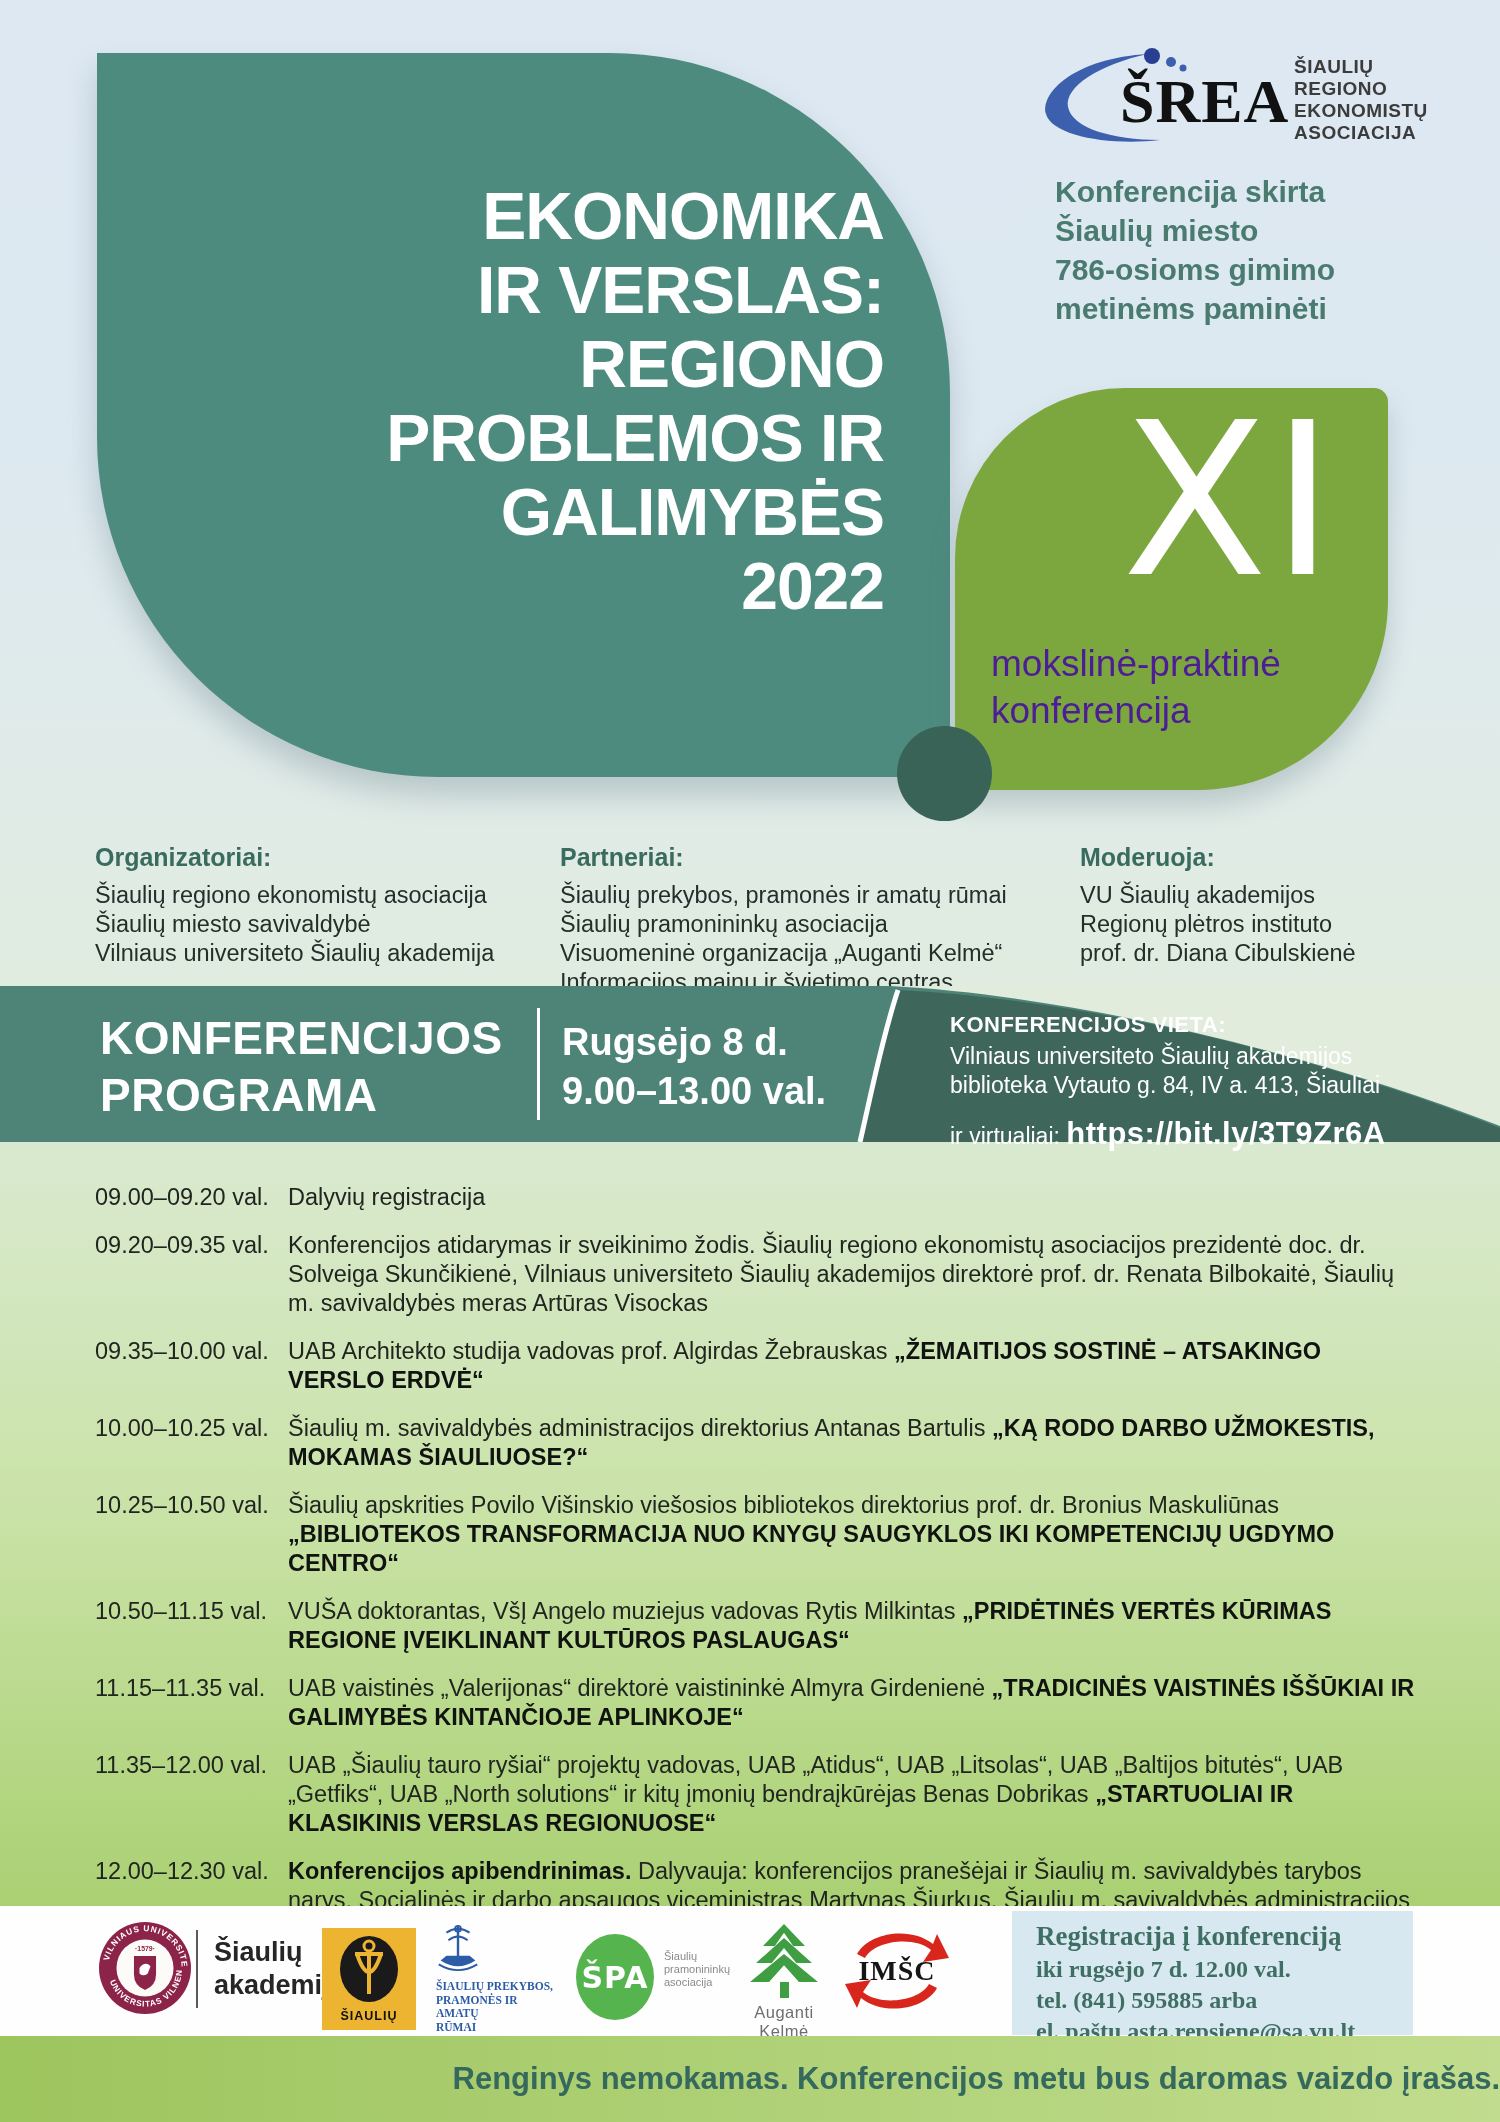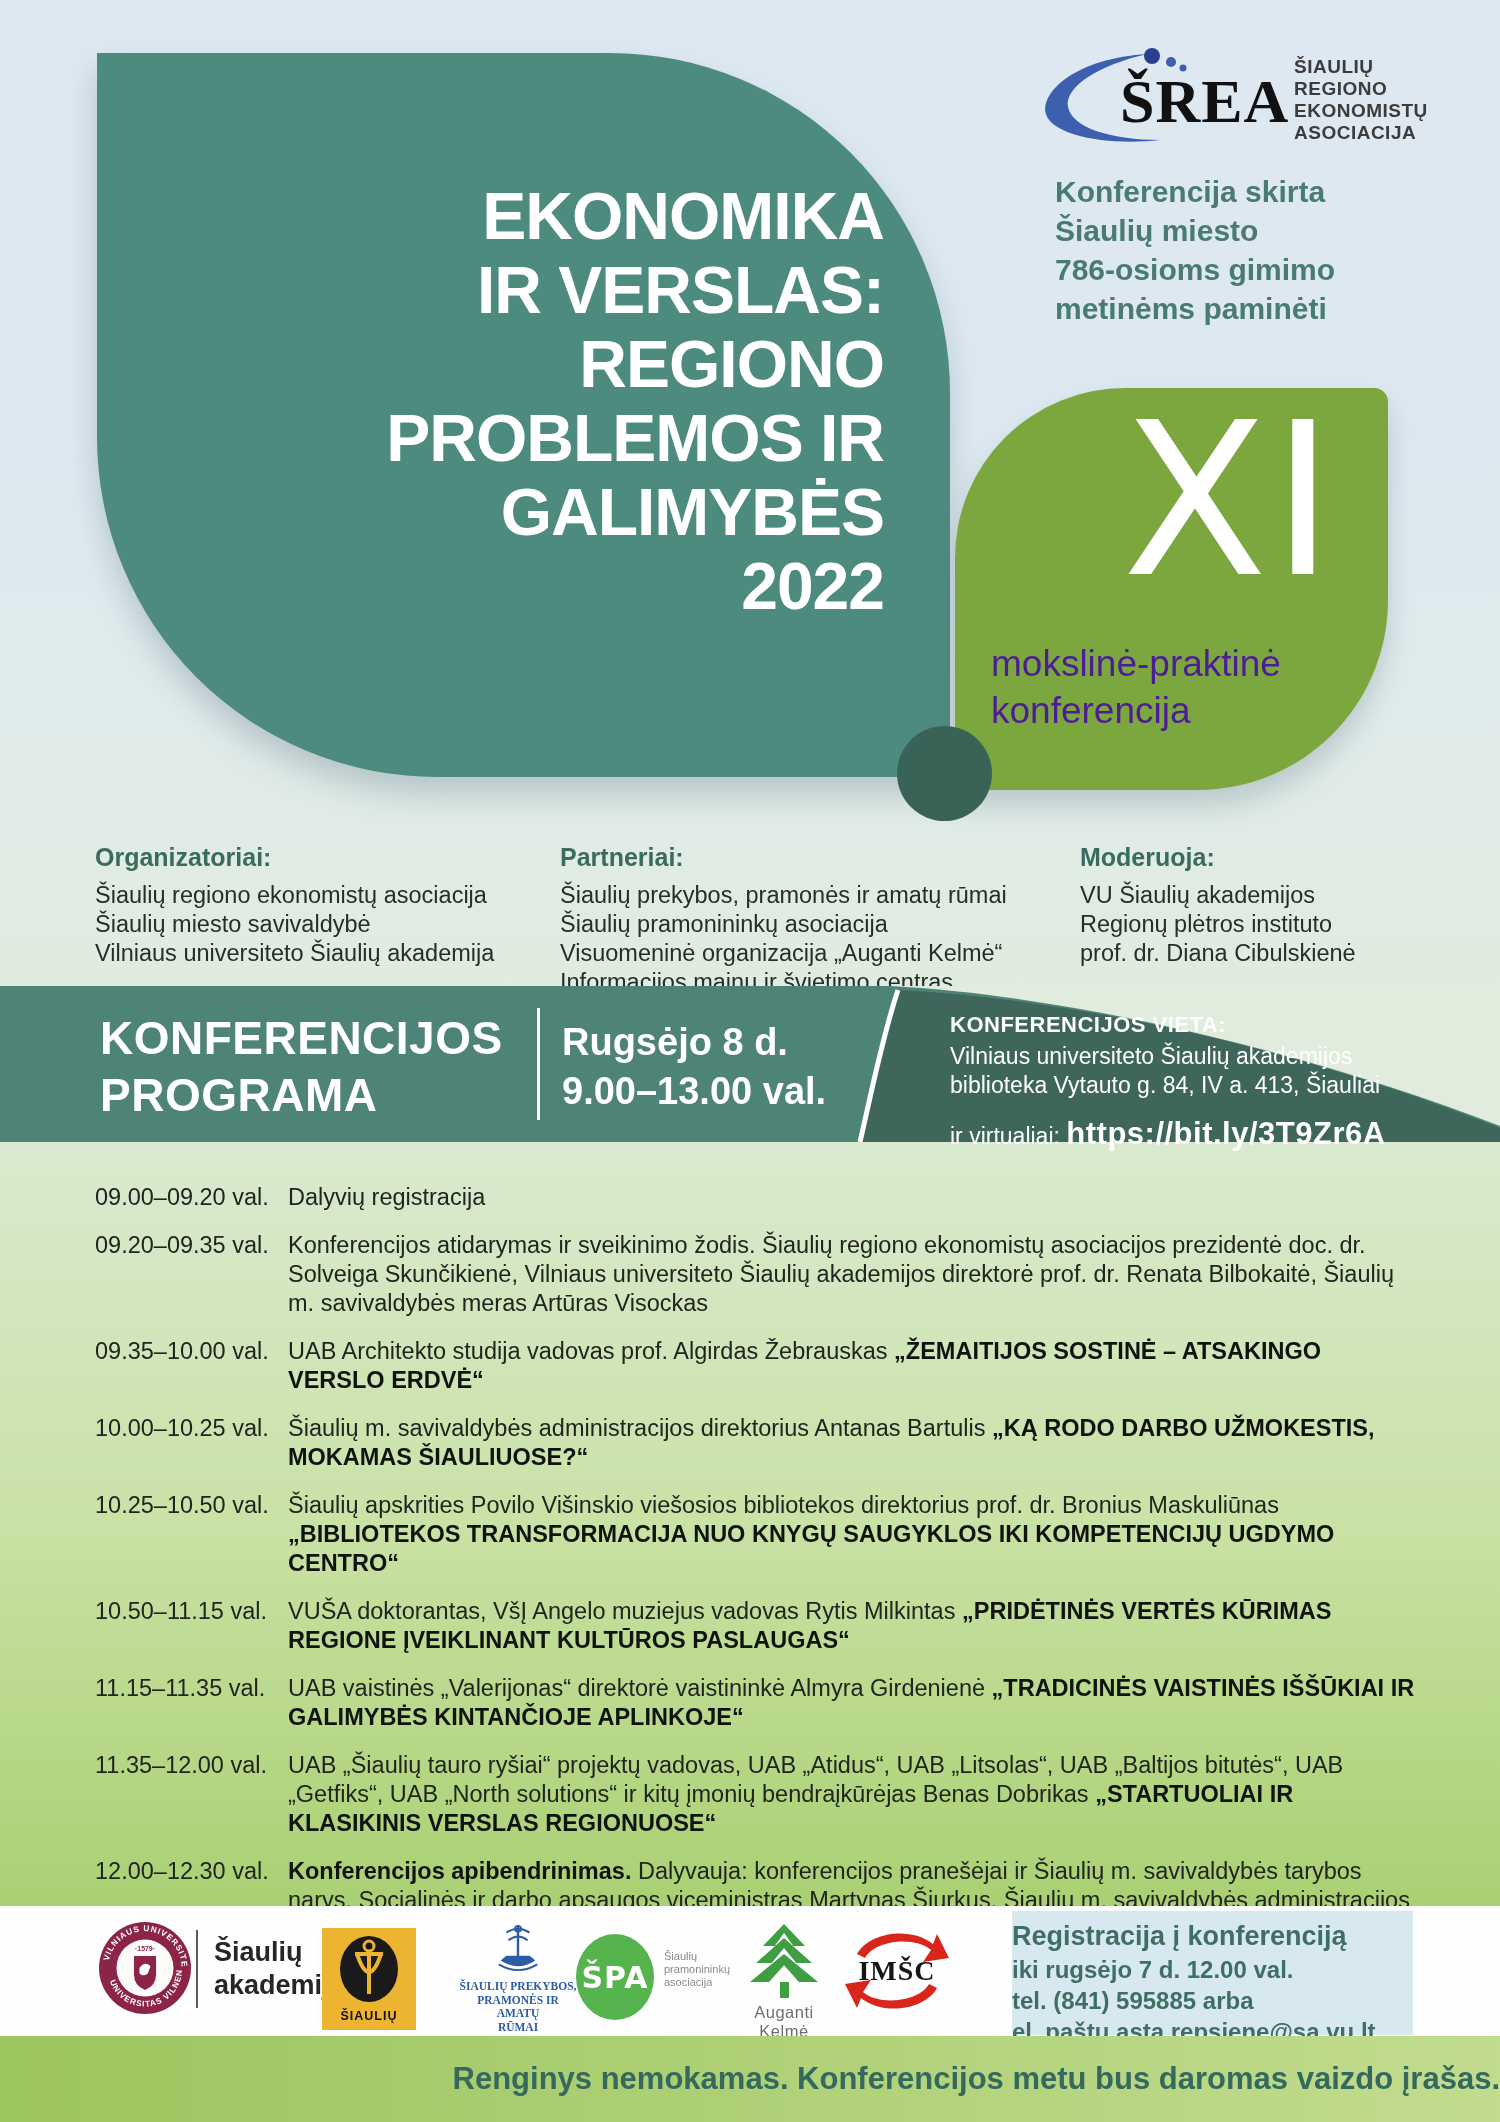--- a/index.html
+++ b/index.html
@@ -59,41 +59,41 @@
   
   .white-band { position:absolute; left:0; top:1906px; width:1500px; height:130px; background:#fefefe; }
   .vu-crest { position:absolute; left:99px; top:16px; }
   .vu-divider { position:absolute; left:196px; top:24px; width:2px; height:78px; background:#5a5a5a; }
   .vu-academy { position:absolute; left:214px; top:30px; font-size:27px; line-height:33px;
     font-weight:700; color:#262626; }
   .siauliai { position:absolute; left:322px; top:22px; width:94px; height:102px; background:#ecb430; }
   .siauliai-emblem { position:absolute; left:0; top:4px; }
   .siauliai-label { position:absolute; left:0; bottom:7px; width:100%; text-align:center;
     font-size:12.5px; font-weight:700; letter-spacing:1px; color:#111111; }
-  .chamber { position:absolute; left:459px; top:16px; width:118px; text-align:center; }
+  .chamber { position:absolute; left:436px; top:16px; width:118px; }
   .chamber-text { margin-top:2px; font-family:"Liberation Serif", serif; font-size:11.5px;
     line-height:13.5px; font-weight:700; color:#2d5ca6; }
   .spa-circle { position:absolute; left:576px; top:28px; width:78px; height:86px; border-radius:50%;
     background:#55b44d; color:#ffffff; font-weight:700; font-size:30px; letter-spacing:1px;
     display:flex; align-items:center; justify-content:center; font-family:"DejaVu Sans", sans-serif; }
   .spa-text { position:absolute; left:664px; top:44px; font-size:11px; line-height:13px; color:#8a8a8a; }
   .tree { position:absolute; left:742px; top:18px; width:84px; }
   .chev { margin:0 auto; background:#3f9d42;
     clip-path:polygon(50% 0%, 100% 100%, 72% 100%, 50% 40%, 28% 100%, 0% 100%); }
   .chev1 { width:42px; height:22px; }
   .chev2 { width:56px; height:25px; margin-top:-8px; }
   .chev3 { width:68px; height:28px; margin-top:-9px; }
   .trunk { width:9px; height:16px; background:#3f9d42; margin:0 auto; }
   .tree-label { margin-top:5px; text-align:center; font-size:16.5px; color:#6e6e6e; letter-spacing:.5px; }
   .imsc { position:absolute; left:845px; top:22px; width:104px; height:86px; }
   .imsc-arrows { position:absolute; left:0; top:0; }
   .imsc-label { position:absolute; left:0; top:27px; width:100%; text-align:center;
     font-family:"Liberation Serif", serif; font-weight:700; font-size:28px; color:#151515; letter-spacing:1px; }
   .regbox { position:absolute; left:1012px; top:5px; width:401px; height:124px; background:#d8e8f1;
-    box-sizing:border-box; padding:10px 10px 0 0; color:#3f6e63; }
+    box-sizing:border-box; padding:10px 10px 0 24px; color:#3f6e63;font-family:Liberation Serif, serif; }
   .reg-line { font-size:24px; line-height:31px; font-weight:600; }
   .reg-line:first-child { font-size:27px; font-weight:800; margin-bottom:2px; }
   
   .footer { position:absolute; left:0; top:2036px; width:1500px; height:86px;
     background:linear-gradient(90deg,#9dc55e,#c1dc8e); }
   .footer-note { width:100%; text-align:right; line-height:86px; font-size:31px;
     font-weight:700; color:#35695e; }
 </style>
 </head>
 <body>

